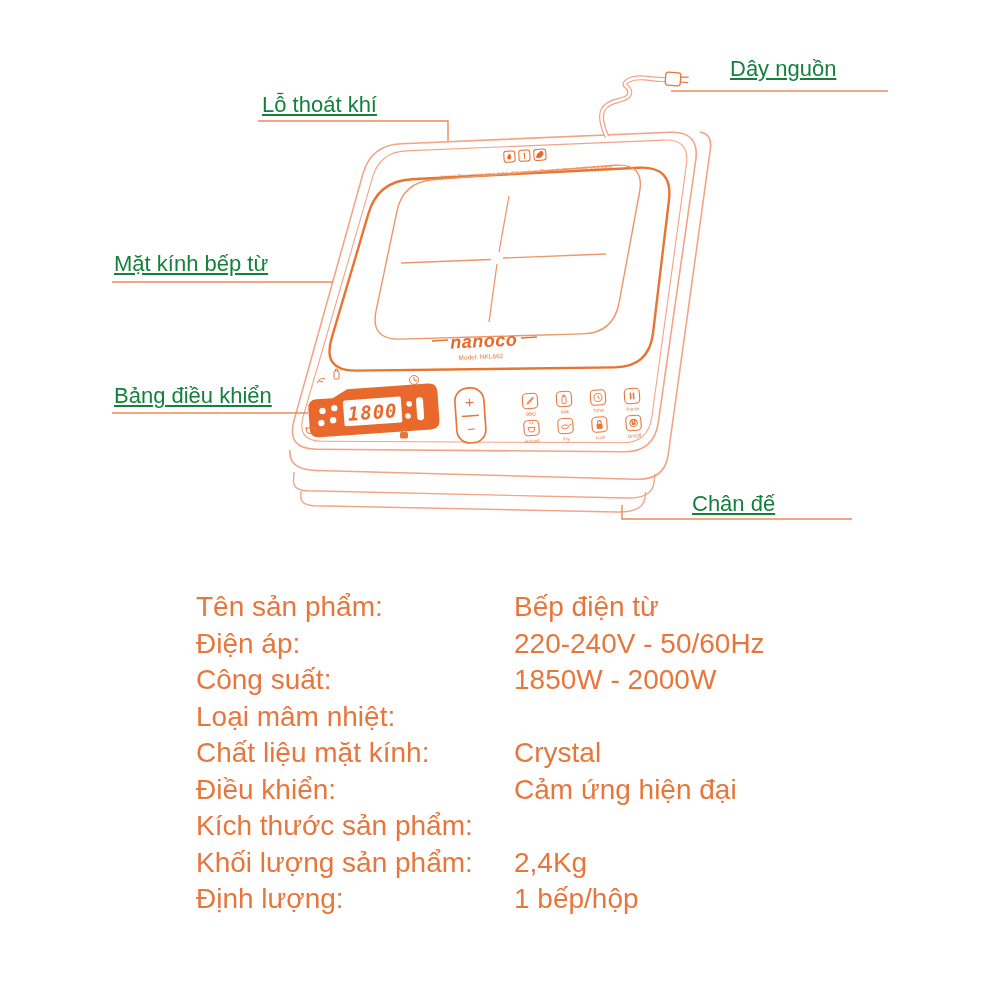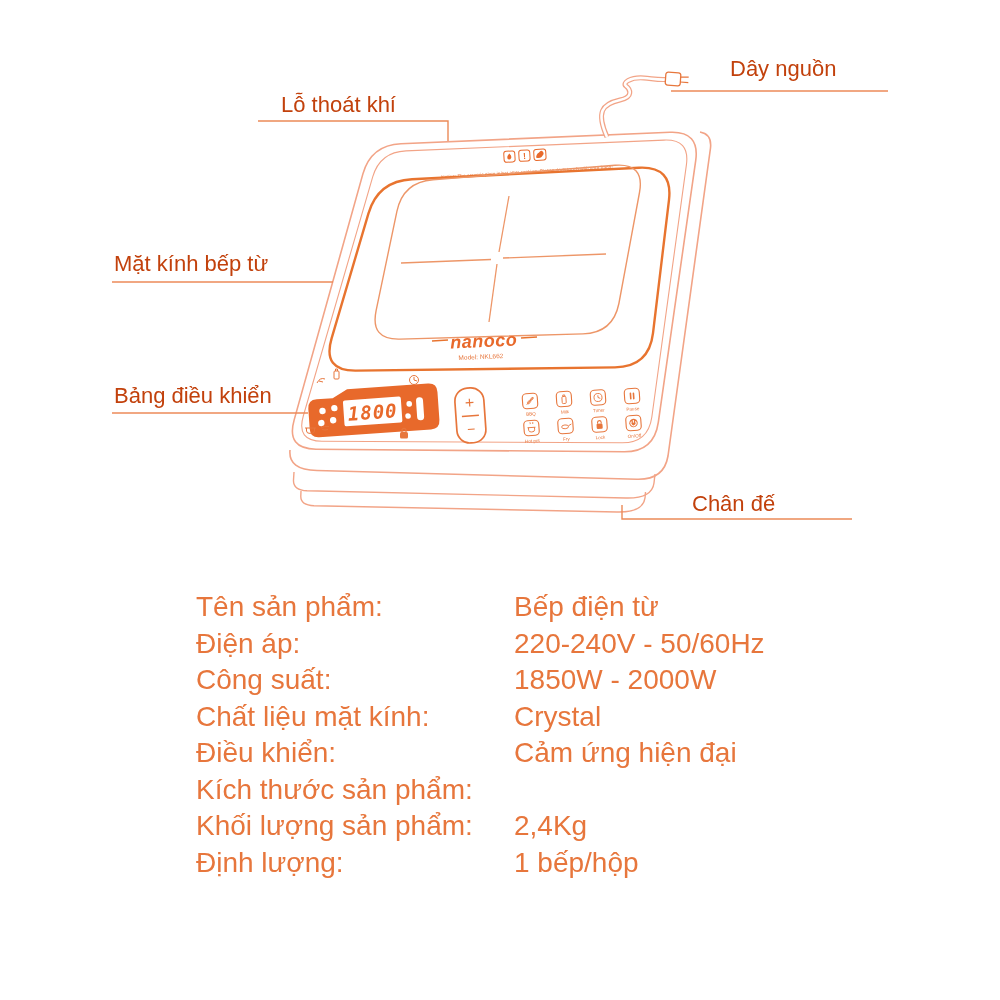--- a/index.html
+++ b/index.html
@@ -1,20 +1,20 @@
 <!DOCTYPE html>
 <html><head>
 <meta charset="utf-8">
 <style>
   html,body{margin:0;padding:0;background:#ffffff;}
   .page{position:relative;width:1000px;height:1000px;background:#fff;overflow:hidden;
         font-family:"Liberation Sans",sans-serif;}
   .illustration{position:absolute;left:0;top:0;width:1000px;height:560px;}
   .illustration svg{position:absolute;left:0;top:0;}
-  .callout{position:absolute;color:#c2410c;font-size:22px;white-space:nowrap;}
+  .callout{position:absolute;color:#15803d;font-size:22px;white-space:nowrap;text-decoration:underline;}
   .specs{position:absolute;left:196px;top:589px;}
   .spec-row{display:flex;font-size:28px;color:#E7763C;line-height:36.5px;align-items:flex-end;}
   .spec-label{width:318px;flex:0 0 auto;}
   .spec-value{white-space:nowrap;}
 </style>
 </head>
 <body>
 
 <div class="page">
 
@@ -171,41 +171,42 @@
         <rect x="-7.5" y="-7.5" width="15" height="15" rx="4" fill="#fff" stroke="#E7763C" stroke-width="1.1"></rect>
         <g>
           <circle cx="0" cy="0" r="4.2" fill="#E7763C"></circle>
           <path d="M0,-3 V-0.4" stroke="#fff" stroke-width="1.1" fill="none"></path>
           <path d="M-1.9,-1.6 a2.6,2.6 0 1 0 3.8,0" stroke="#fff" stroke-width="1" fill="none"></path>
         </g>
         <text y="14.5" text-anchor="middle" font-size="4.6" fill="#E7763C" font-family="Liberation Sans, sans-serif">On/Off</text>
       </g>
     </svg>
 
-    <div class="callout" style="left:262px;top:92px;margin-left:19px;">Lỗ thoát khí</div>
+    <div class="callout" style="left:262px;top:92px;">Lỗ thoát khí</div>
     <div class="callout" style="left:730px;top:56px;">Dây nguồn</div>
     <div class="callout" style="left:114px;top:383px;">Bảng điều khiển</div>
     <div class="callout" style="left:114px;top:251px;">Mặt kính bếp từ</div>
     <div class="callout" style="left:692px;top:491px;">Chân đế</div>
   </div>
 
   <div class="specs">
     <div class="spec-row">
       <span class="spec-label">Tên sản phẩm:</span>
       <span class="spec-value">Bếp điện từ</span>
     </div>
     <div class="spec-row">
       <span class="spec-label">Điện áp:</span>
       <span class="spec-value">220-240V - 50/60Hz</span>
     </div>
     <div class="spec-row">
       <span class="spec-label">Công suất:</span>
       <span class="spec-value">1850W - 2000W</span>
     </div>
     <div class="spec-row">
+      <span class="spec-label">Loại mâm nhiệt:</span>
     </div>
     <div class="spec-row">
       <span class="spec-label">Chất liệu mặt kính:</span>
       <span class="spec-value">Crystal</span>
     </div>
     <div class="spec-row">
       <span class="spec-label">Điều khiển:</span>
       <span class="spec-value">Cảm ứng hiện đại</span>
     </div>
     <div class="spec-row">

